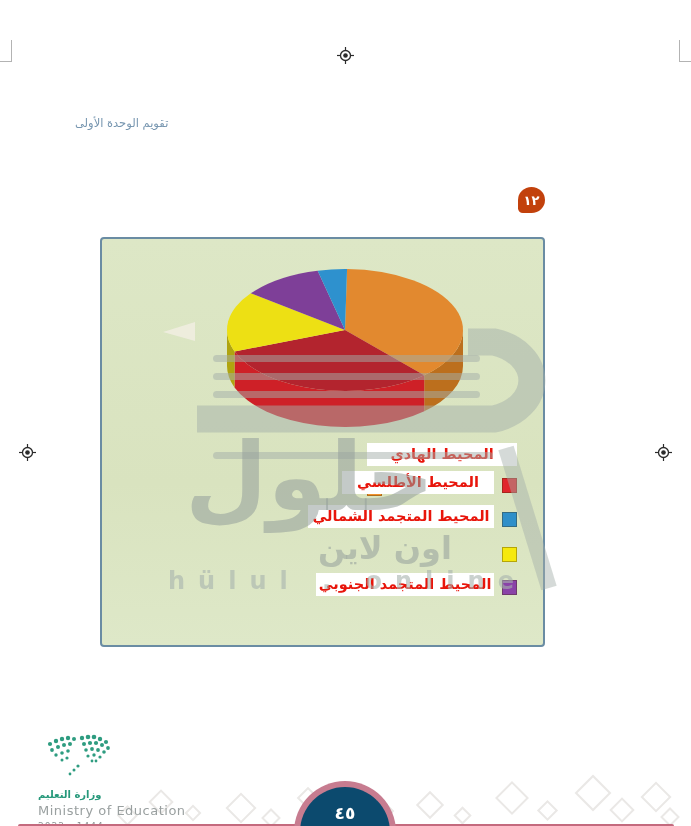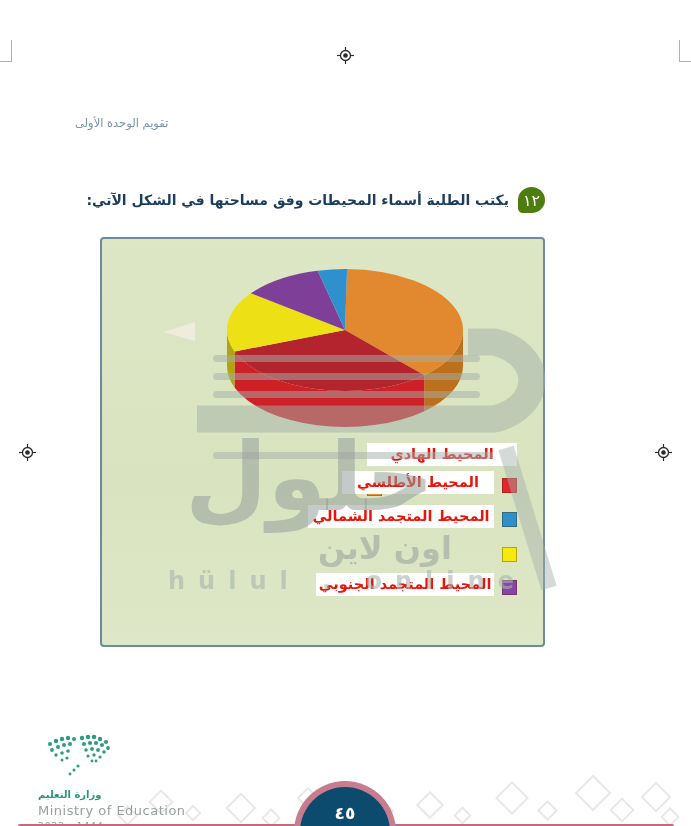--- a/index.html
+++ b/index.html
@@ -8,22 +8,22 @@
 
   
   .crop { position:absolute; background:#b3b3b3; }
   .regmark { position:absolute; width:17px; height:17px; }
 
   
   .running-head { position:absolute; left:75px; top:76px; font-size:11.5px; color:#7796B0; direction:rtl; }
 
   
   .question-row { position:absolute; right:146px; top:146px; width:402px; height:28px; direction:rtl; display:flex; align-items:center; gap:9px; }
-  .q-badge { width:27px; height:26px; background:#4d7c0f; color:#fff; border-radius:50% 50% 50% 18%;
-             display:flex; align-items:center; justify-content:center; font-size:16px; font-weight:normal; flex:0 0 auto; }
+  .q-badge { width:27px; height:26px; background:#c2410c; color:#fff; border-radius:50% 50% 50% 18%;
+             display:flex; align-items:center; justify-content:center; font-size:13px; font-weight:bold; flex:0 0 auto; }
   .q-text { color:#1B3C5C; font-size:14px; font-weight:bold; white-space:nowrap; }
 
   
   .chart-panel { position:absolute; left:100px; top:197px; width:445px; height:410px;
                  background:linear-gradient(180deg,#DDE7C6 0%, #D9E3BF 60%, #DEE8C8 100%);
                  border:2px solid #6A8CA3; border-radius:4px; }
   .pie-svg { position:absolute; left:0; top:0; }
 
   
   .legend-row { position:absolute; right:26px; height:23px; display:flex; align-items:flex-start; gap:8px; direction:ltr; }
@@ -92,21 +92,20 @@
       <line x1="8.5" y1="0" x2="8.5" y2="3.2" stroke="#2b2b2b" stroke-width="1.2"></line>
       <line x1="8.5" y1="13.8" x2="8.5" y2="17" stroke="#2b2b2b" stroke-width="1.2"></line>
       <line x1="0" y1="8.5" x2="3.2" y2="8.5" stroke="#2b2b2b" stroke-width="1.2"></line>
       <line x1="13.8" y1="8.5" x2="17" y2="8.5" stroke="#2b2b2b" stroke-width="1.2"></line>
     </svg>
 
   <div class="running-head">تقويم الوحدة الأولى</div>
 
   <div class="question-row">
     <div class="q-badge">١٢</div>
-    <div class="q-text">يكتب الطلبة أسماء المحيطات وفق  مساحتها في الشكل الآتي:</div>
   </div>
 
   <div class="chart-panel">
     <svg id="pie" class="pie-svg" width="441" height="406" viewBox="0 0 441 406">
         <path d="M 361 91 A 118 61 0 0 1 322.2630295401128 136.18908037349175 L 322.2630295401128 172.18908037349175 A 118 61 0 0 0 361 127 Z" fill="#BC6F1D"></path>
         <path d="M 322.2630295401128 136.18908037349175 A 118 61 0 0 1 132.54497478280115 112.46234055268678 L 132.54497478280115 148.46234055268678 A 118 61 0 0 0 322.2630295401128 172.18908037349175 Z" fill="#CE2027"></path>
         <path d="M 132.54497478280115 112.46234055268678 A 118 61 0 0 1 125 91.00000000000001 L 125 127.00000000000001 A 118 61 0 0 0 132.54497478280115 148.46234055268678 Z" fill="#B0A40F"></path>
         <path d="M 243 91 L 245.05938395959944 30.00929059546013 A 118 61 0 0 1 322.2630295401128 136.18908037349175 Z" fill="#E2892F"></path>
         <path d="M 243 91 L 322.2630295401128 136.18908037349175 A 118 61 0 0 1 132.54497478280115 112.46234055268678 Z" fill="#B3242E"></path>
         <path d="M 243 91 L 132.54497478280115 112.46234055268678 A 118 61 0 0 1 148.76100981441945 54.28928358772505 Z" fill="#EDE014"></path>

